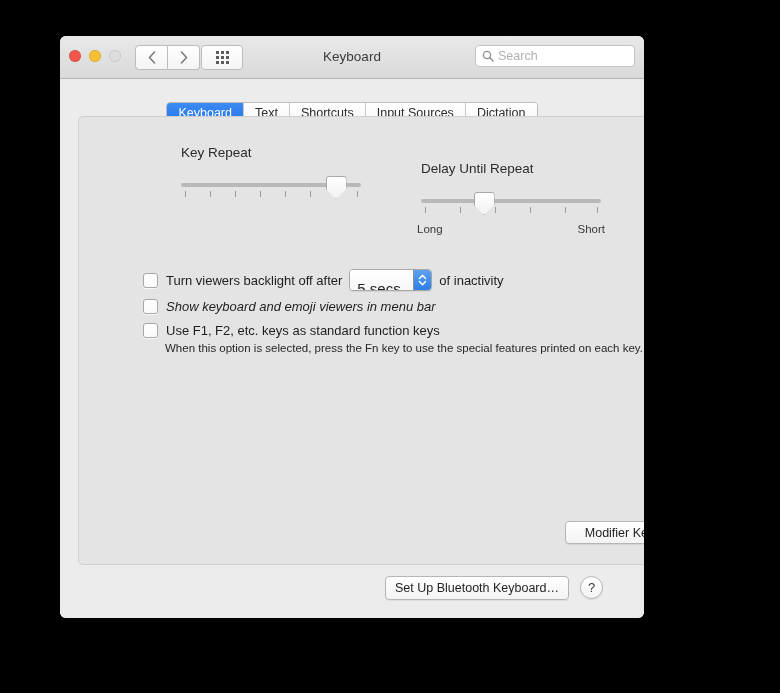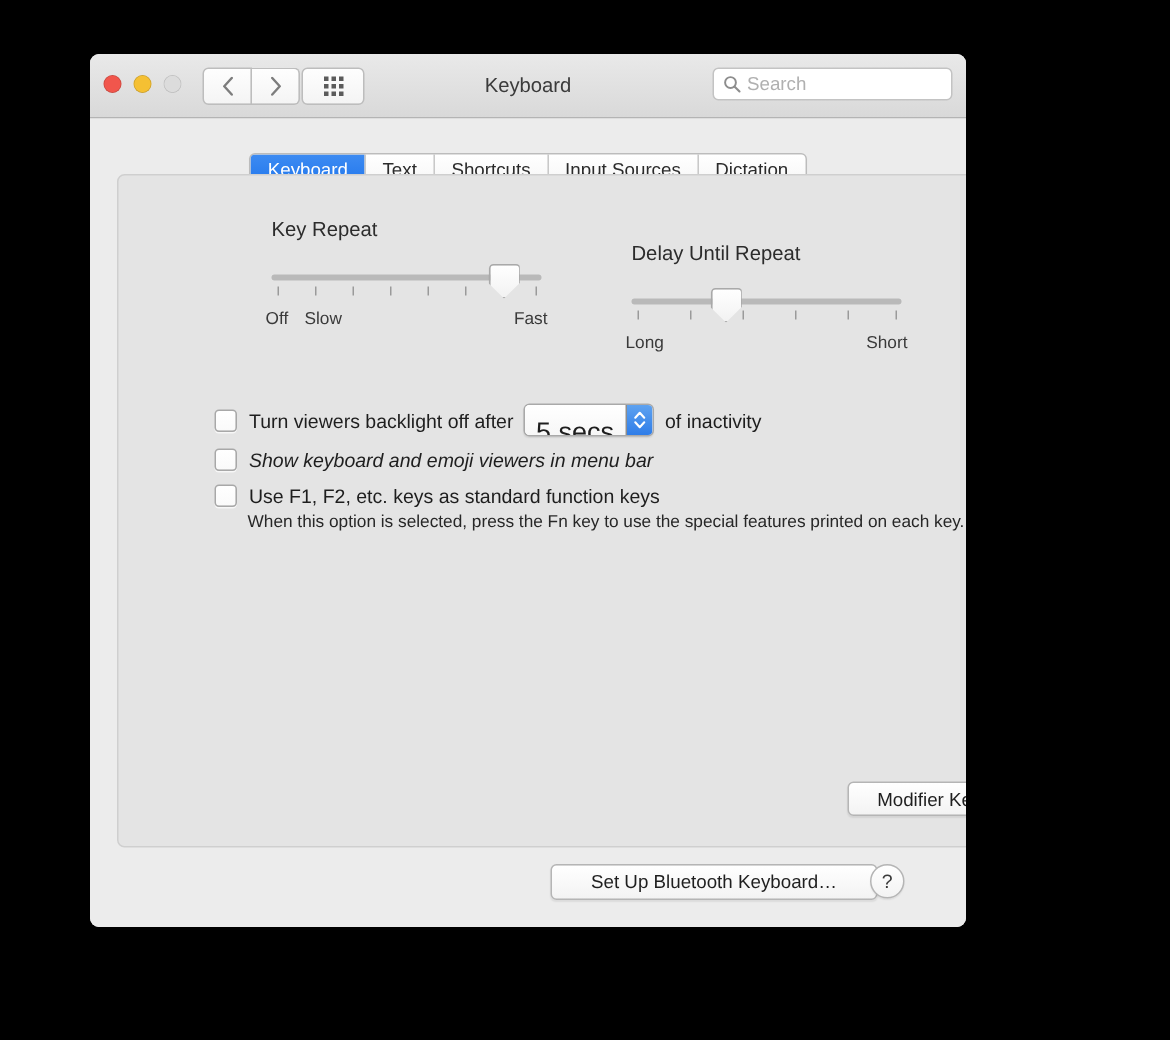--- a/index.html
+++ b/index.html
@@ -265,21 +265,21 @@
     border: 1px solid #a9a9a9;
     border-radius: 4px;
     overflow: hidden;
     background: #fff;
     box-shadow: 0 1px 1px rgba(0,0,0,0.08);
   }
   .popup .val {
     display: flex;
     align-items: center;
     padding: 16px 8px 0 7px;
-    font-size: 18px;
+    font-size: 15px;
     color: #1e1e1e;
     background: linear-gradient(to bottom, #ffffff, #f7f7f7);
     min-width: 48px;
   }
   .popup .stepper {
     width: 17px;
     background: linear-gradient(to bottom, #5ea2f0, #2f7de8);
     border-left: 1px solid #8d8d8d;
     display: flex;
     flex-direction: column;
@@ -303,24 +303,24 @@
     font-size: 12.5px;
     color: #1f1f1f;
     box-shadow: 0 1px 1px rgba(0,0,0,0.07);
     white-space: nowrap;
   }
   .modifier-btn { position: absolute; right: 18px; top: 404px; padding-left: 19px; }
 
   .bottombar { position: absolute; left: 0; right: 0; top: 497px; height: 30px; }
   .bt-btn {
     position: absolute;
-    right: 59px;
+    right: 75px;
     top: 0;
     height: 22px;
-    padding: 0 26px;
+    padding: 0 9px;
   }
   .help-btn {
     position: absolute;
     right: 41px;
     top: 0;
     width: 21px;
     height: 21px;
     padding: 0;
     border-radius: 50%;
     font-size: 13px;
@@ -401,25 +401,20 @@
             <i style="left:4px"></i>
               <i style="left:29px"></i>
               <i style="left:54px"></i>
               <i style="left:79px"></i>
             <i style="left:104px"></i>
               <i style="left:129px"></i>
               <i style="left:154px"></i>
               <i style="left:176px"></i>
           </div>
           <div class="knob" style="left:154px"></div>
-        </div>
-        <div class="slider-labels">
-          <span style="left:-4px">Off</span>
-          <span style="left:22px">Slow</span>
-          <span style="right:-4px">Fast</span>
         </div>
       </div>
 
       <div class="slider-group right">
         <div class="slider-title">Delay Until Repeat</div>
         <div class="slider-track-wrap">
           <div class="slider-track"></div>
           <div class="ticks">
             <i style="left:4px"></i>
               <i style="left:39px"></i>

